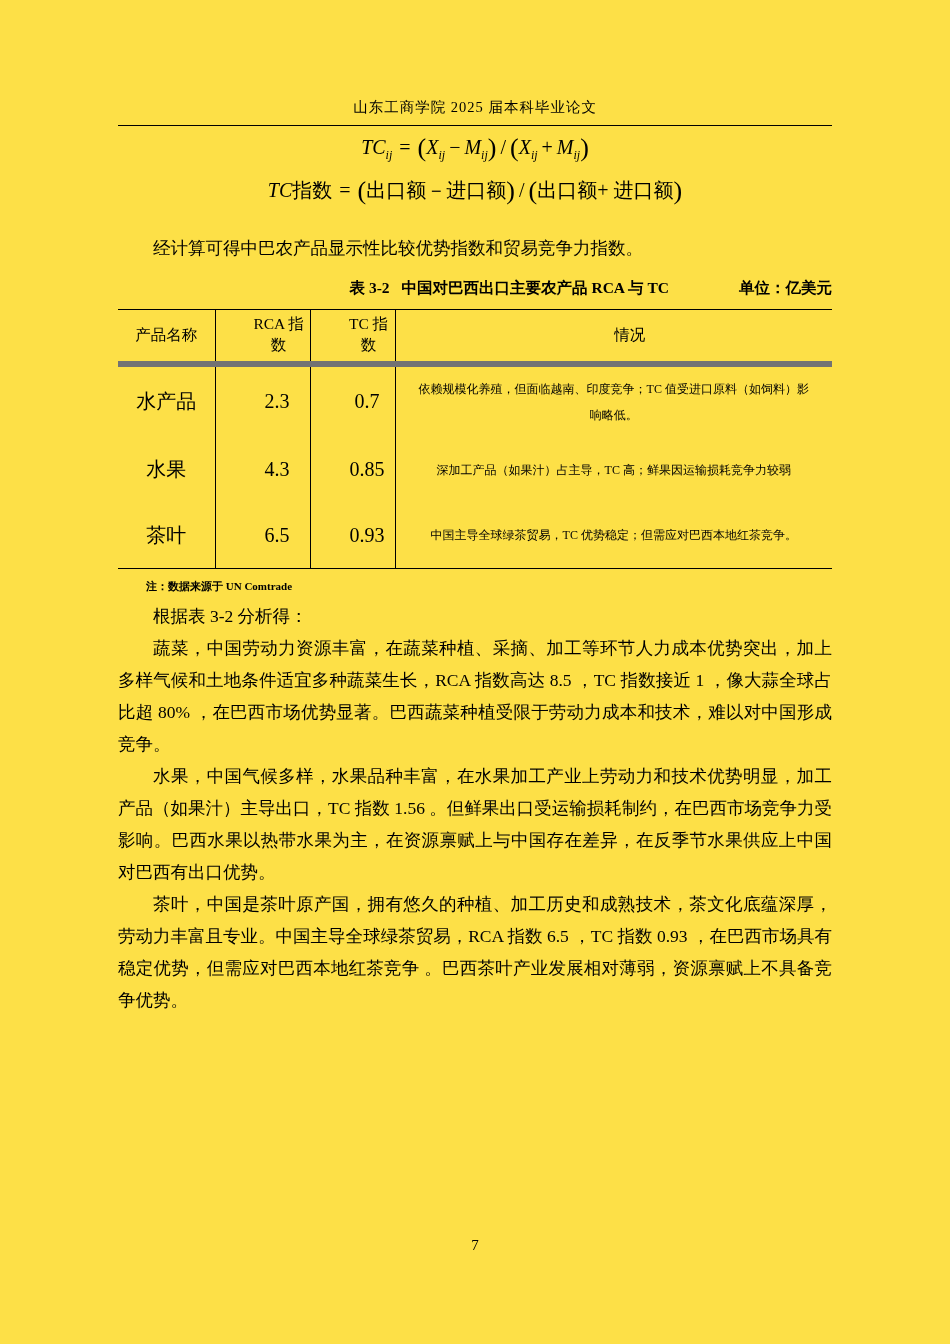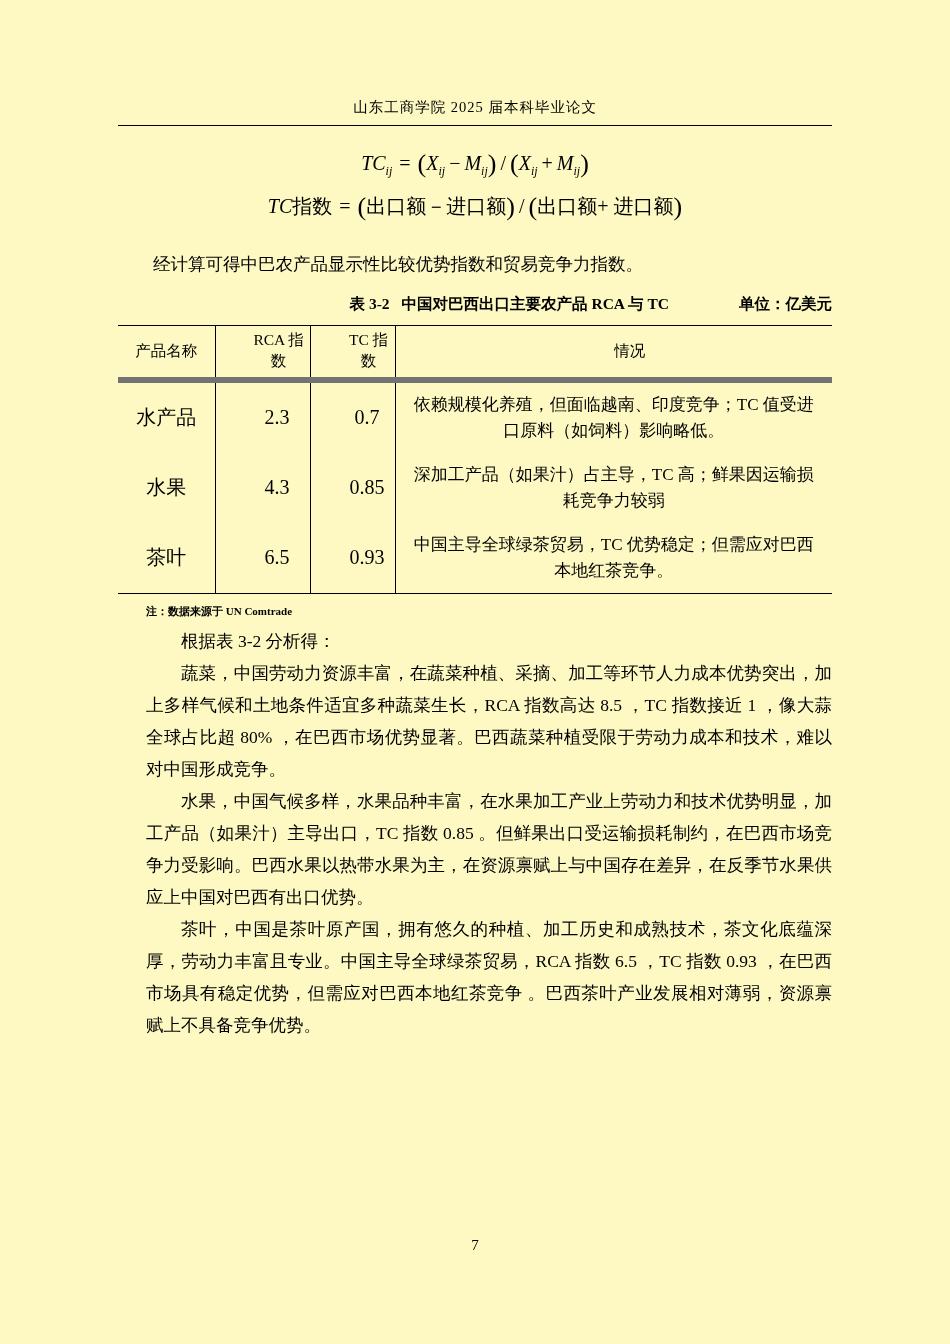--- a/index.html
+++ b/index.html
@@ -2,34 +2,34 @@
 <html><head>
 <meta charset="utf-8">
 <style>
   * { box-sizing: border-box; }
   html, body { margin: 0; padding: 0; background: #ffffff; }
   .page {
     position: relative;
     width: 950px;
     height: 1344px;
     margin: 0 auto;
-    background: #fef9c3;
+    background: #fde047;
     color: #000;
     font-family: "Liberation Serif", "DejaVu Serif", serif;
     padding: 98px 118px 0 118px;
     overflow: hidden;
   }
   .doc-header {
     text-align: center;
     font-size: 14.5px;
     letter-spacing: 1px;
     padding-bottom: 8px;
     border-bottom: 1px solid #000;
   }
-  .formula-block { margin-top: 16px; }
+  .formula-block { }
   .formula {
     text-align: center;
     font-size: 20px;
     line-height: 42px;
   }
   .fi { font-style: italic; }
   .formula sub { font-size: 12px; font-style: italic; line-height: 0; }
   .feq { margin: 0 7px; }
   .fop { margin: 0 4px; }
   .paren { font-size: 26px; font-weight: 300; vertical-align: -2px; }
@@ -67,32 +67,32 @@
   table.rca-table td {
     font-size: 20px;
     height: 66px;
     text-align: center;
     vertical-align: middle;
     padding: 6px 4px;
   }
   table.rca-table th + th,
   table.rca-table td + td { border-left: 1px solid #000; padding-left: 33px; }
   table.rca-table td.desc {
-    font-size: 17px;
+    font-size: 12px;
     line-height: 26px;
     padding: 9px 18px;
     text-align: center;
   }
   .table-note {
     margin-top: 10px;
     padding-left: 28px;
     font-size: 11px;
     font-weight: bold;
   }
-  .analysis { margin-top: 6px; margin-left: 28px; }
+  .analysis { margin-top: 6px; }
   .footer-pagenum {
     position: absolute;
     bottom: 90px;
     left: 0;
     width: 100%;
     text-align: center;
     font-size: 15px;
   }
 </style>
 </head>
@@ -154,19 +154,19 @@
         <td class="desc">中国主导全球绿茶贸易，TC 优势稳定；但需应对巴西本地红茶竞争。</td>
       </tr>
     </tbody>
   </table>
 
   <div class="table-note">注：数据来源于 UN Comtrade</div>
 
   <div class="analysis">
     <p class="body-par">根据表 3-2 分析得：</p>
     <p class="body-par">蔬菜，中国劳动力资源丰富，在蔬菜种植、采摘、加工等环节人力成本优势突出，加上多样气候和土地条件适宜多种蔬菜生长，RCA 指数高达 8.5 ，TC 指数接近 1 ，像大蒜全球占比超 80% ，在巴西市场优势显著。巴西蔬菜种植受限于劳动力成本和技术，难以对中国形成竞争。</p>
-    <p class="body-par">水果，中国气候多样，水果品种丰富，在水果加工产业上劳动力和技术优势明显，加工产品（如果汁）主导出口，TC 指数 0.85 。但鲜果出口受运输损耗制约，在巴西市场竞争力受影响。巴西水果以热带水果为主，在资源禀赋上与中国存在差异，在反季节水果供应上中国对巴西有出口优势。</p>
+    <p class="body-par">水果，中国气候多样，水果品种丰富，在水果加工产业上劳动力和技术优势明显，加工产品（如果汁）主导出口，TC 指数 1.56 。但鲜果出口受运输损耗制约，在巴西市场竞争力受影响。巴西水果以热带水果为主，在资源禀赋上与中国存在差异，在反季节水果供应上中国对巴西有出口优势。</p>
     <p class="body-par">茶叶，中国是茶叶原产国，拥有悠久的种植、加工历史和成熟技术，茶文化底蕴深厚，劳动力丰富且专业。中国主导全球绿茶贸易，RCA 指数 6.5 ，TC 指数 0.93 ，在巴西市场具有稳定优势，但需应对巴西本地红茶竞争 。巴西茶叶产业发展相对薄弱，资源禀赋上不具备竞争优势。</p>
   </div>
 
   <div class="footer-pagenum">7</div>
 
 </div>
 
 </body></html>

